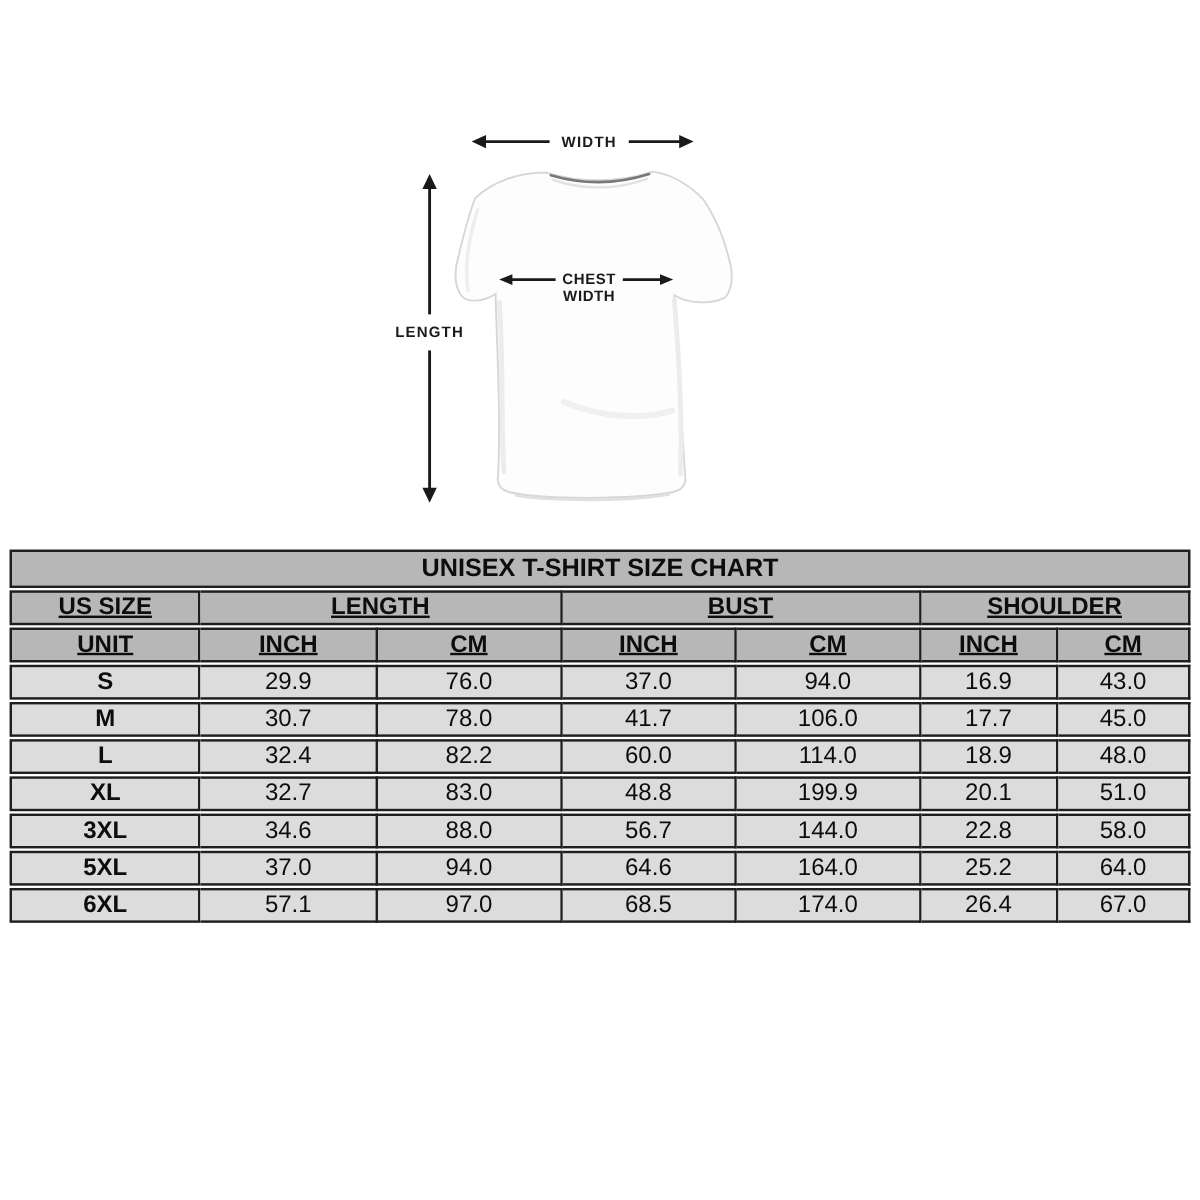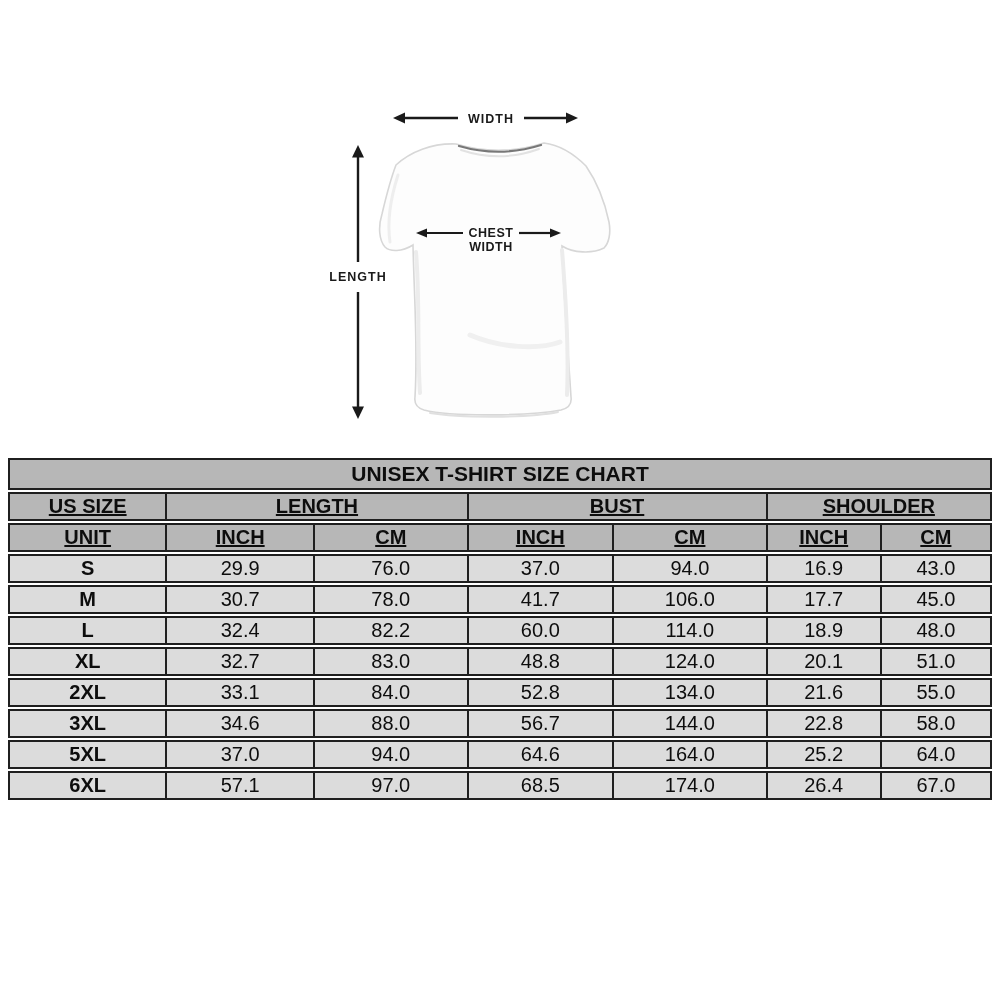--- a/index.html
+++ b/index.html
@@ -175,32 +175,23 @@
     <td>60.0</td>
     <td>114.0</td>
     <td>18.9</td>
     <td>48.0</td>
   </tr>
         <tr class="data-row">
     <td class="c-size">XL</td>
     <td>32.7</td>
     <td>83.0</td>
     <td>48.8</td>
-    <td>124.0</td>
+    <td>199.9</td>
     <td>20.1</td>
     <td>51.0</td>
-  </tr>
-        <tr class="data-row">
-    <td class="c-size">2XL</td>
-    <td>33.1</td>
-    <td>84.0</td>
-    <td>52.8</td>
-    <td>134.0</td>
-    <td>21.6</td>
-    <td>55.0</td>
   </tr>
         <tr class="data-row">
     <td class="c-size">3XL</td>
     <td>34.6</td>
     <td>88.0</td>
     <td>56.7</td>
     <td>144.0</td>
     <td>22.8</td>
     <td>58.0</td>
   </tr>

